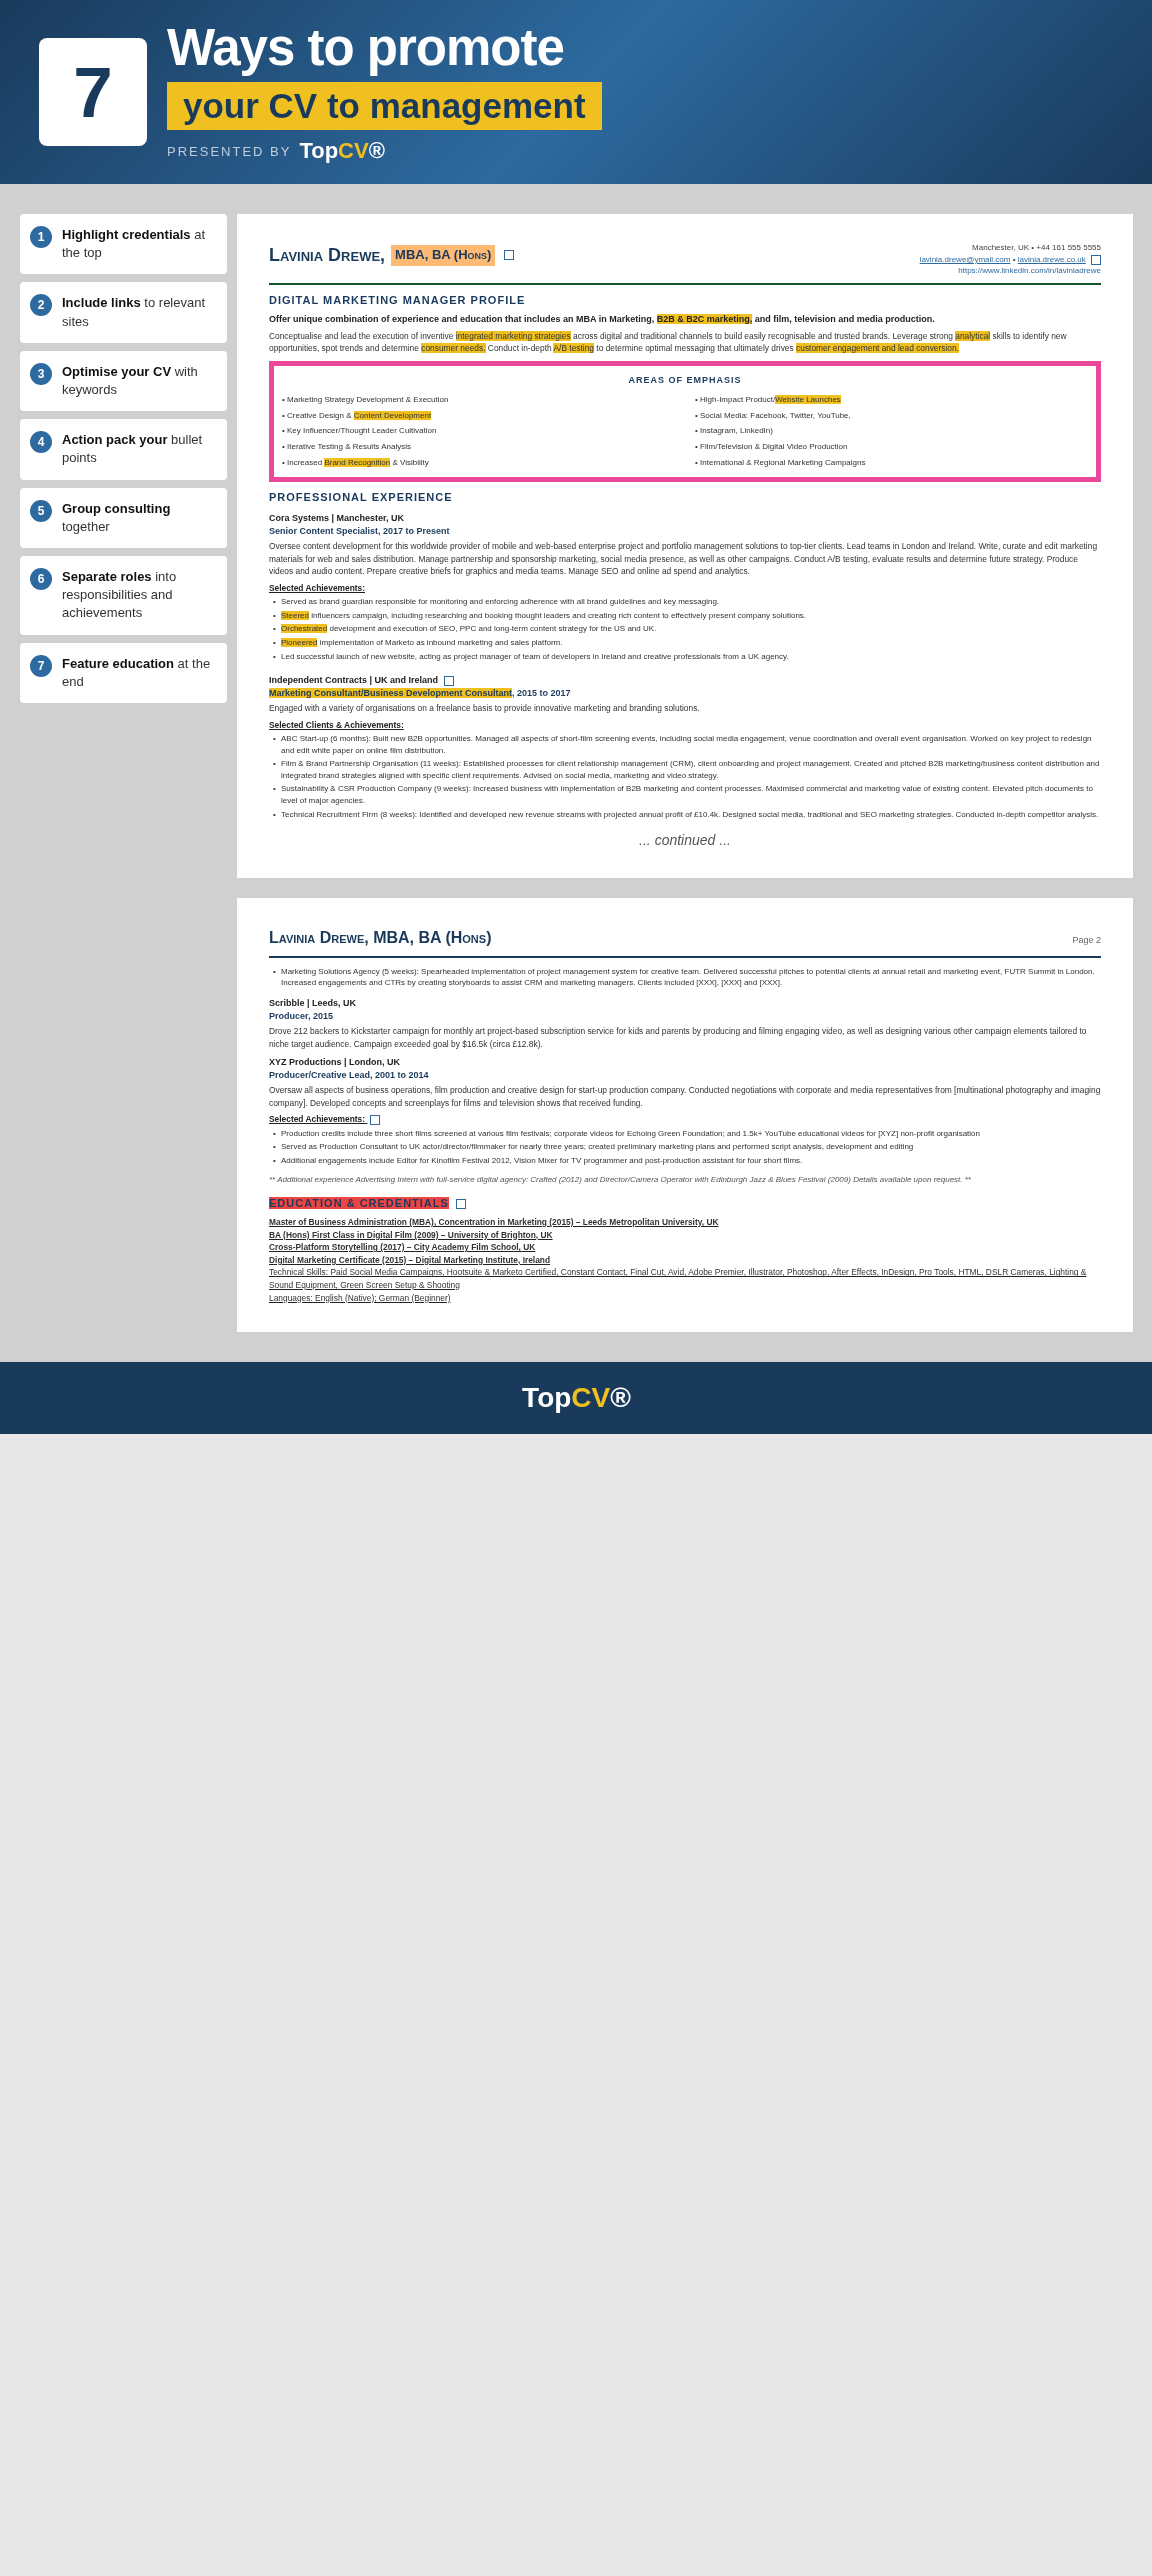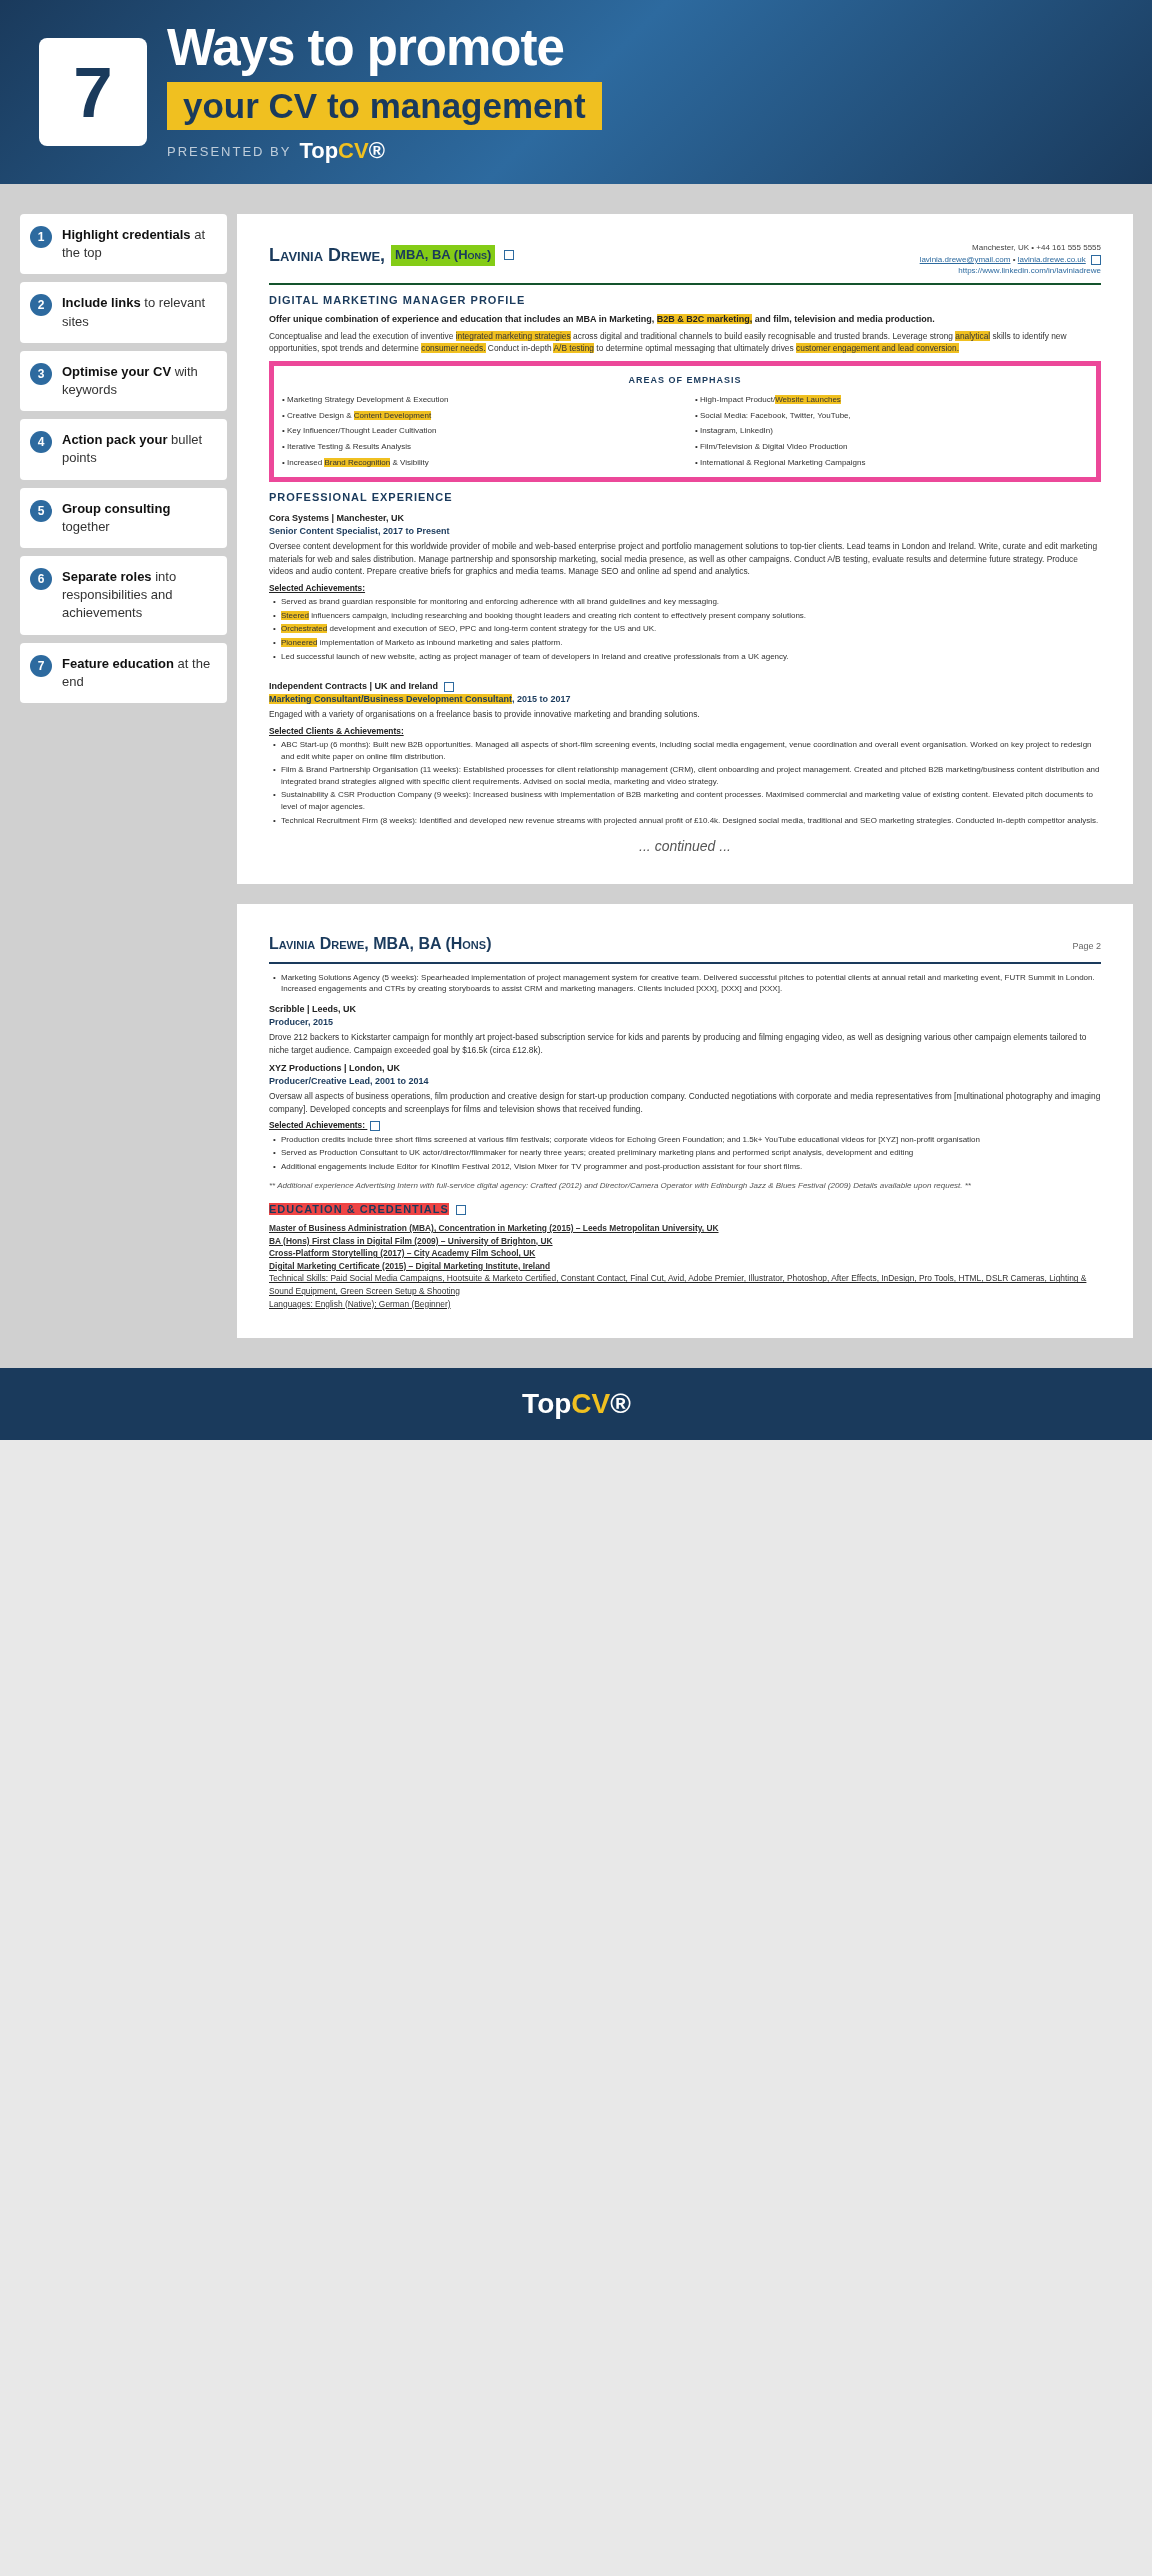--- a/index.html
+++ b/index.html
@@ -138,21 +138,21 @@
     .cv-header-name {
       font-size: 18px;
       font-variant: small-caps;
       font-weight: 700;
       color: #1a3a5c;
       display: flex;
       align-items: center;
       gap: 6px;
     }
     .cv-header-name .mba {
-      background: #84cc16;
+      background: #fdba74;
       padding: 1px 4px;
       font-size: 13px;
       color: #1a3a5c;
     }
     .cv-contact {
       font-size: 8px;
       color: #444;
       text-align: right;
     }
     .cv-top-row {
@@ -412,21 +412,21 @@
       <div class="exp-company">Cora Systems | Manchester, UK</div>
       <div class="exp-role">Senior Content Specialist, 2017 to Present</div>
       <div class="exp-desc cv-body-text">Oversee content development for this worldwide provider of mobile and web-based enterprise project and portfolio management solutions to top-tier clients. Lead teams in London and Ireland. Write, curate and edit marketing materials for web and sales distribution. Manage partnership and sponsorship marketing, social media presence, as well as other campaigns. Conduct A/B testing, evaluate results and determine future strategy. Produce videos and audio content. Prepare creative briefs for graphics and media teams. Manage SEO and online ad spend and analytics.</div>
       <div class="exp-achievements-title">Selected Achievements:</div>
       <div class="exp-bullet">Served as brand guardian responsible for monitoring and enforcing adherence with all brand guidelines and key messaging.</div>
       <div class="exp-bullet"><span class="highlight">Steered</span> influencers campaign, including researching and booking thought leaders and creating rich content to effectively present company solutions.</div>
       <div class="exp-bullet"><span class="highlight">Orchestrated</span> development and execution of SEO, PPC and long-term content strategy for the US and UK.</div>
       <div class="exp-bullet"><span class="highlight">Pioneered</span> implementation of Marketo as inbound marketing and sales platform.</div>
       <div class="exp-bullet">Led successful launch of new website, acting as project manager of team of developers in Ireland and creative professionals from a UK agency.</div>
 
-      <div style="margin-top:18px;">
+      <div style="margin-top:12px;">
         <span class="exp-company">Independent Contracts | UK and Ireland</span>
         <span class="icon-box"></span>
       </div>
       <div class="exp-role"><span style="background:#f0c020;font-weight:700">Marketing Consultant/Business Development Consultant</span>, 2015 to 2017</div>
       <div class="exp-desc cv-body-text">Engaged with a variety of organisations on a freelance basis to provide innovative marketing and branding solutions.</div>
       <div class="exp-achievements-title">Selected Clients &amp; Achievements:</div>
       <div class="exp-bullet">ABC Start-up (6 months): Built new B2B opportunities. Managed all aspects of short-film screening events, including social media engagement, venue coordination and overall event organisation. Worked on key project to redesign and edit white paper on online film distribution.</div>
       <div class="exp-bullet">Film &amp; Brand Partnership Organisation (11 weeks): Established processes for client relationship management (CRM), client onboarding and project management. Created and pitched B2B marketing/business content distribution and integrated brand strategies aligned with specific client requirements. Advised on social media, marketing and video strategy.</div>
       <div class="exp-bullet">Sustainability &amp; CSR Production Company (9 weeks): Increased business with implementation of B2B marketing and content processes. Maximised commercial and marketing value of existing content. Elevated pitch documents to level of major agencies.</div>
       <div class="exp-bullet">Technical Recruitment Firm (8 weeks): Identified and developed new revenue streams with projected annual profit of £10.4k. Designed social media, traditional and SEO marketing strategies. Conducted in-depth competitor analysis.</div>

